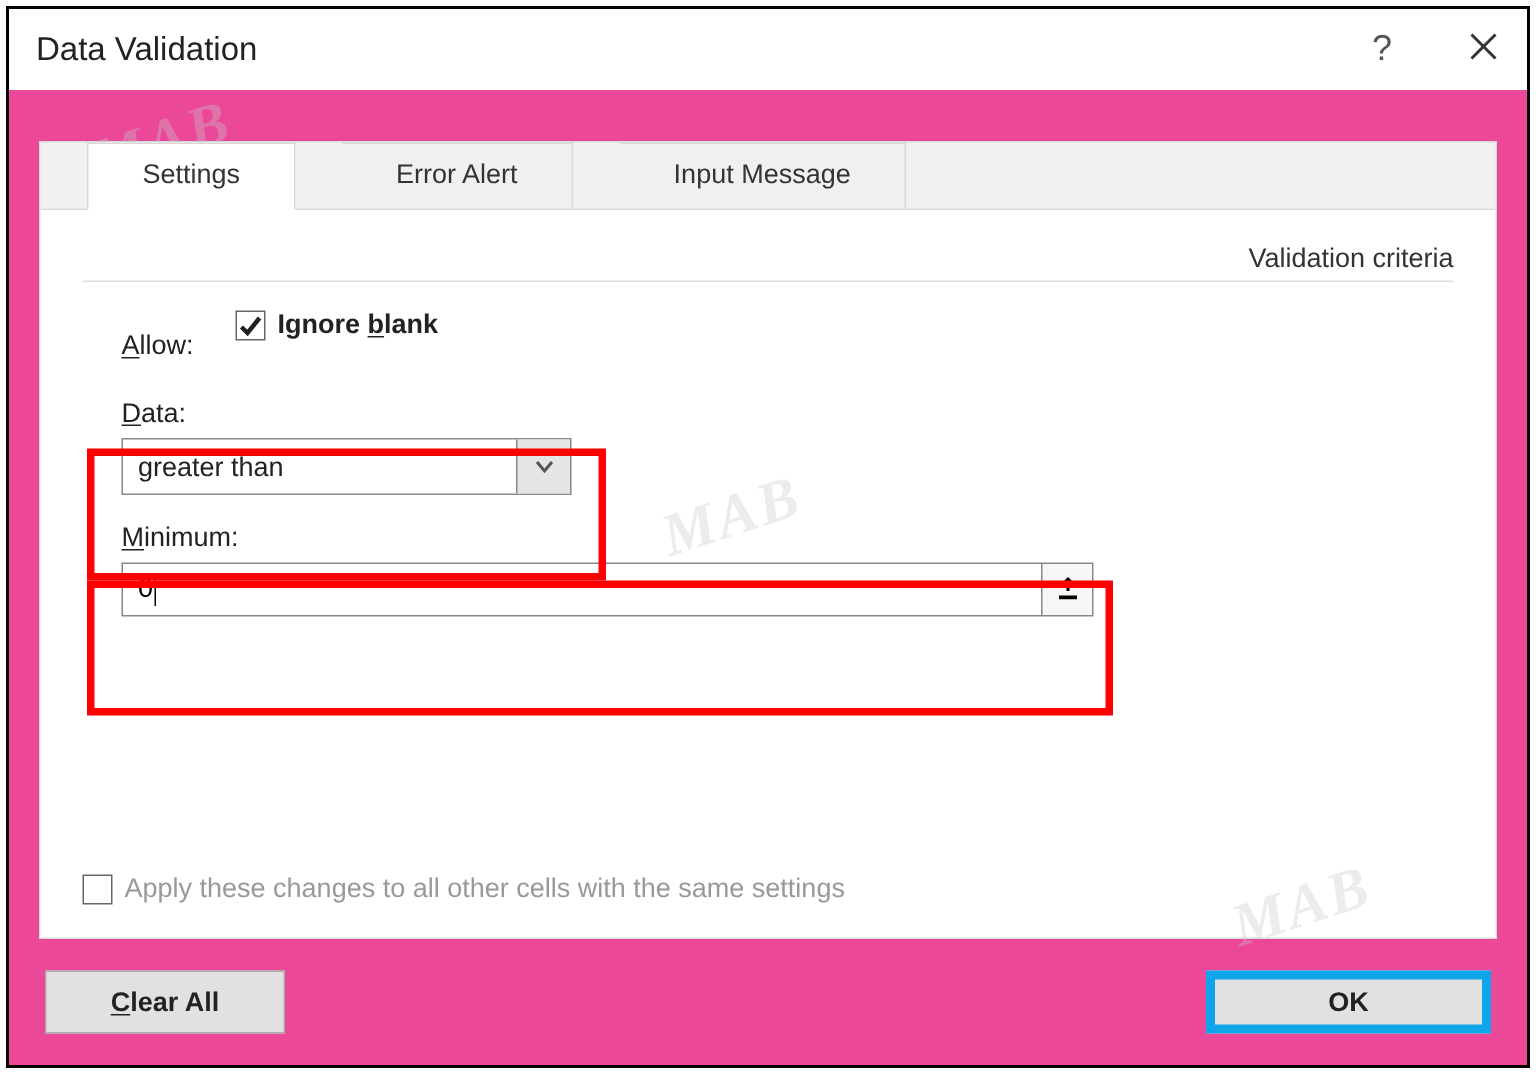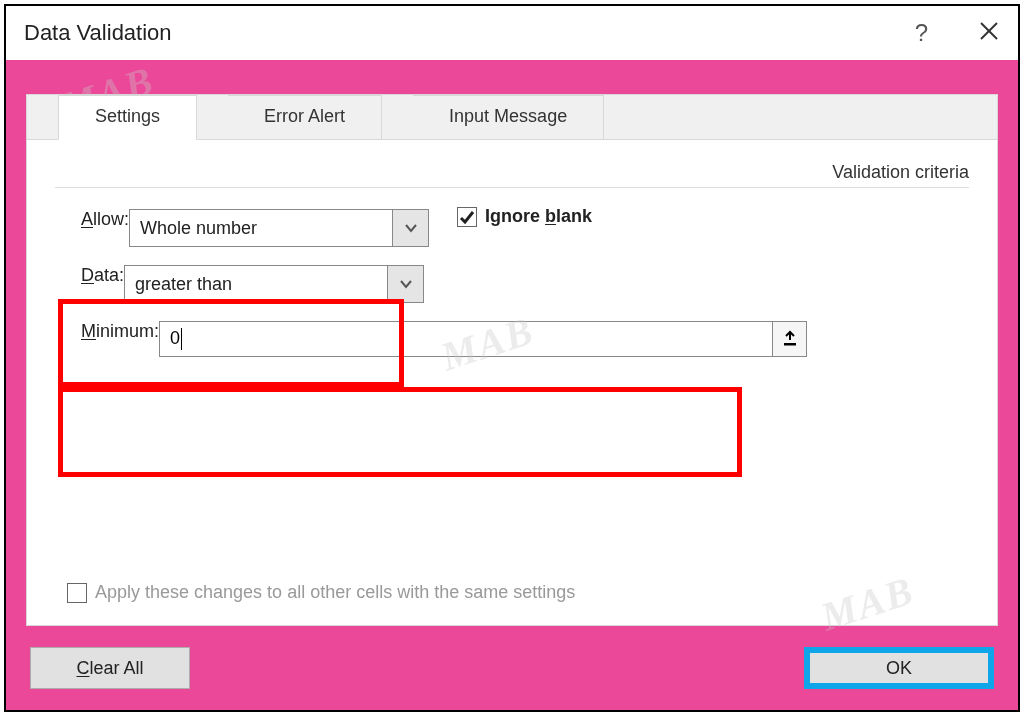--- a/index.html
+++ b/index.html
@@ -65,21 +65,21 @@
 .tab-panel {
   position: absolute;
   left: 0; right: 0; top: 44px; bottom: 0;
   background: #fff;
   border-top: 1px solid #d8d8d8;
   padding: 22px 28px;
 }
 .group-label { font-size: 18px; color: #333; margin-bottom: 4px; text-align: right; }
 .group-line { height: 1px; background: #ddd; margin-bottom: 18px; }
 .field-row { display: flex; align-items: flex-end; gap: 28px; margin-bottom: 18px; }
-.field-col { display: flex; flex-direction: row; }
+.field-col { display: flex; flex-direction: column; }
 .field-label { font-size: 18px; color: #222; margin-bottom: 6px; }
 .underline { text-decoration: underline; text-underline-offset: 2px; }
 .combo {
   display: flex;
   align-items: center;
   border: 1px solid #888;
   background: #fff;
   height: 38px;
 }
 .combo.w1 { width: 300px; }
@@ -143,20 +143,21 @@
 .spacer { flex: 1; }
 .btn {
   height: 42px;
   min-width: 160px;
   background: #e1e1e1;
   border: 1px solid #adadad;
   font-size: 18px;
   color: #222;
   display: flex; align-items: center; justify-content: center;
   cursor: pointer;
+  font-weight: bold;
 }
 .btn.primary { border: 6px solid #0ea5e9; background: #e1e1e1; }
 .watermark {
   position: absolute;
   font-size: 40px;
   font-style: italic;
   font-weight: 600;
   color: rgba(200,200,200,0.35);
   transform: rotate(-18deg);
   font-family: "Times New Roman", serif;
@@ -191,28 +192,20 @@
     <div class="tab-panel">
       <div class="group-label">Validation criteria</div>
       <div class="group-line"></div>
 
       <div style="padding-left: 26px;">
         <div class="field-row">
           <div class="field-col">
             <div class="field-label">
               <span class="underline">A</span><span>llow:</span>
             </div>
-            <div class="combo w1">
-              <span class="combo-text">Whole number</span>
-              <span class="combo-btn">
-                <svg viewBox="0 0 14 14">
-                    <polyline points="2,4 7,10 12,4"></polyline>
-                  </svg>
-              </span>
-            </div>
           </div>
           <div class="checkbox-row" style="margin-bottom:20px;font-weight:bold;">
             <span class="checkbox checked">
               <svg viewBox="0 0 16 16">
                   <polyline points="2,9 6,13 14,3"></polyline>
                 </svg>
             </span>
             <span class="cbx-label">
               <span>Ignore </span><span class="underline">b</span><span>lank</span>
             </span>
@@ -245,21 +238,21 @@
               <svg viewBox="0 0 18 18">
                 <path d="M9 2 L9 10" stroke="#000" stroke-width="2"></path>
                 <path d="M5 6 L9 2 L13 6" stroke="#000" stroke-width="2" fill="none"></path>
                 <rect x="3" y="13" width="12" height="2.5" fill="#000"></rect>
               </svg>
             </span>
           </div>
         </div>
       </div>
 
-      <div class="checkbox-row" style="position:absolute; bottom:22px; left:40px;">
+      <div class="checkbox-row" style="position:absolute; bottom:22px; left:28px;">
         <span class="checkbox unchecked">
           
         </span>
         <span class="cbx-label dim">Apply these changes to all other cells with the same settings</span>
       </div>
     </div>
   </div>
 
   <div class="highlight-red hl1"></div>
   <div class="highlight-red hl2"></div>

